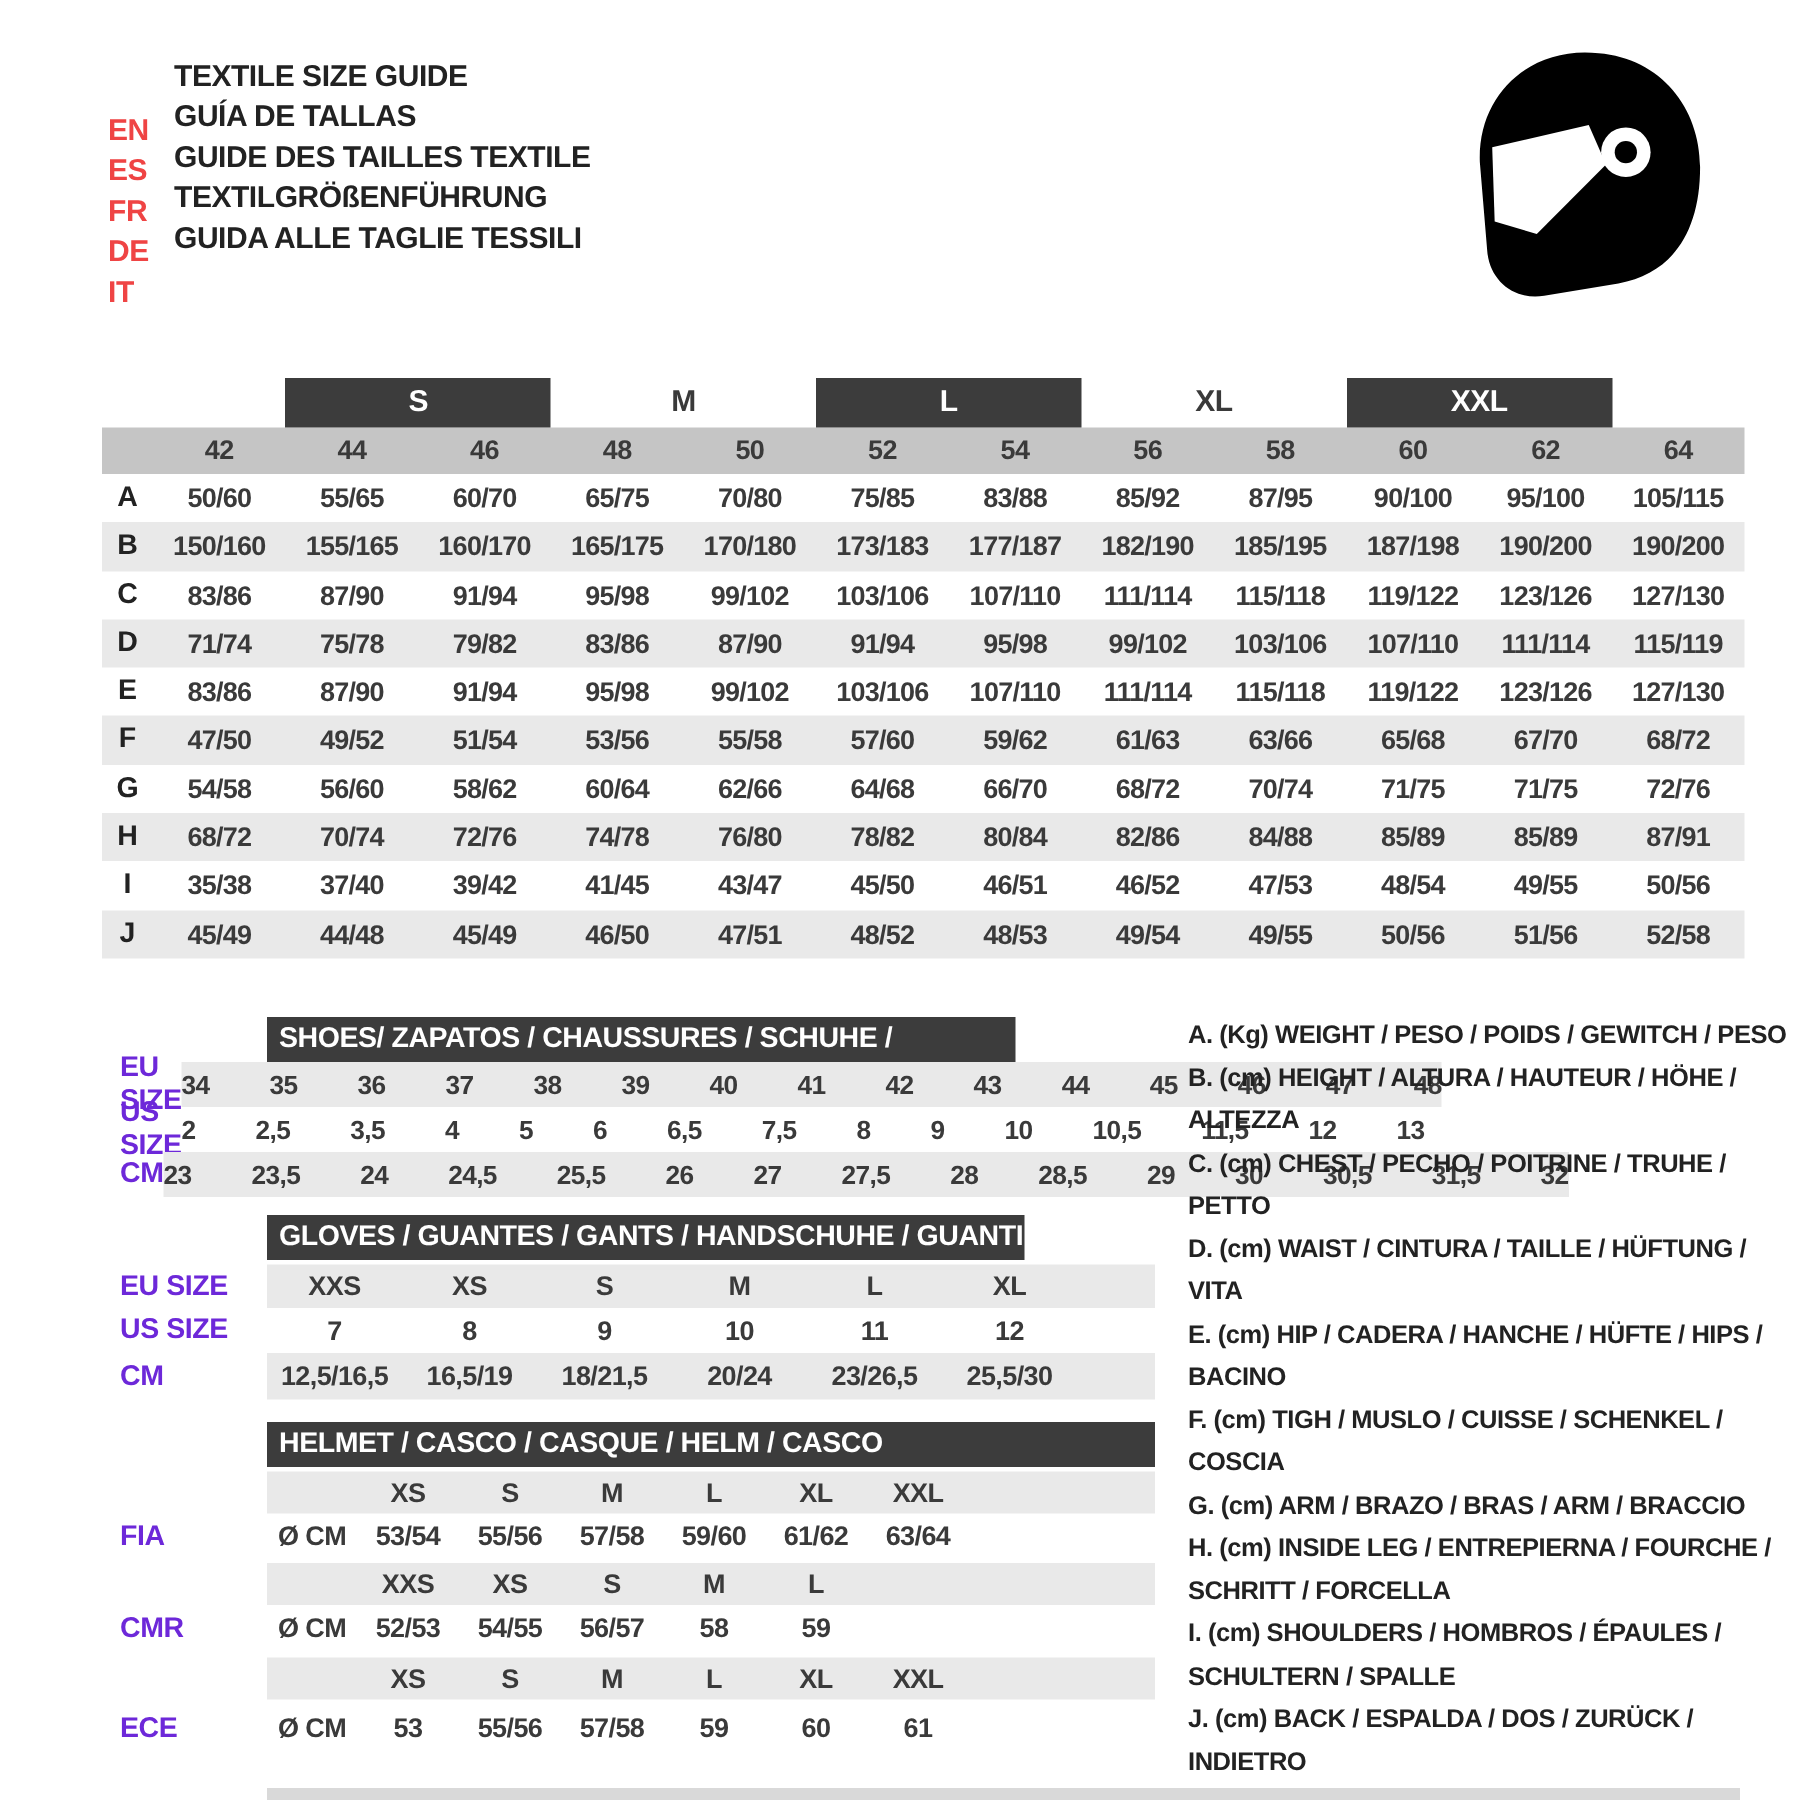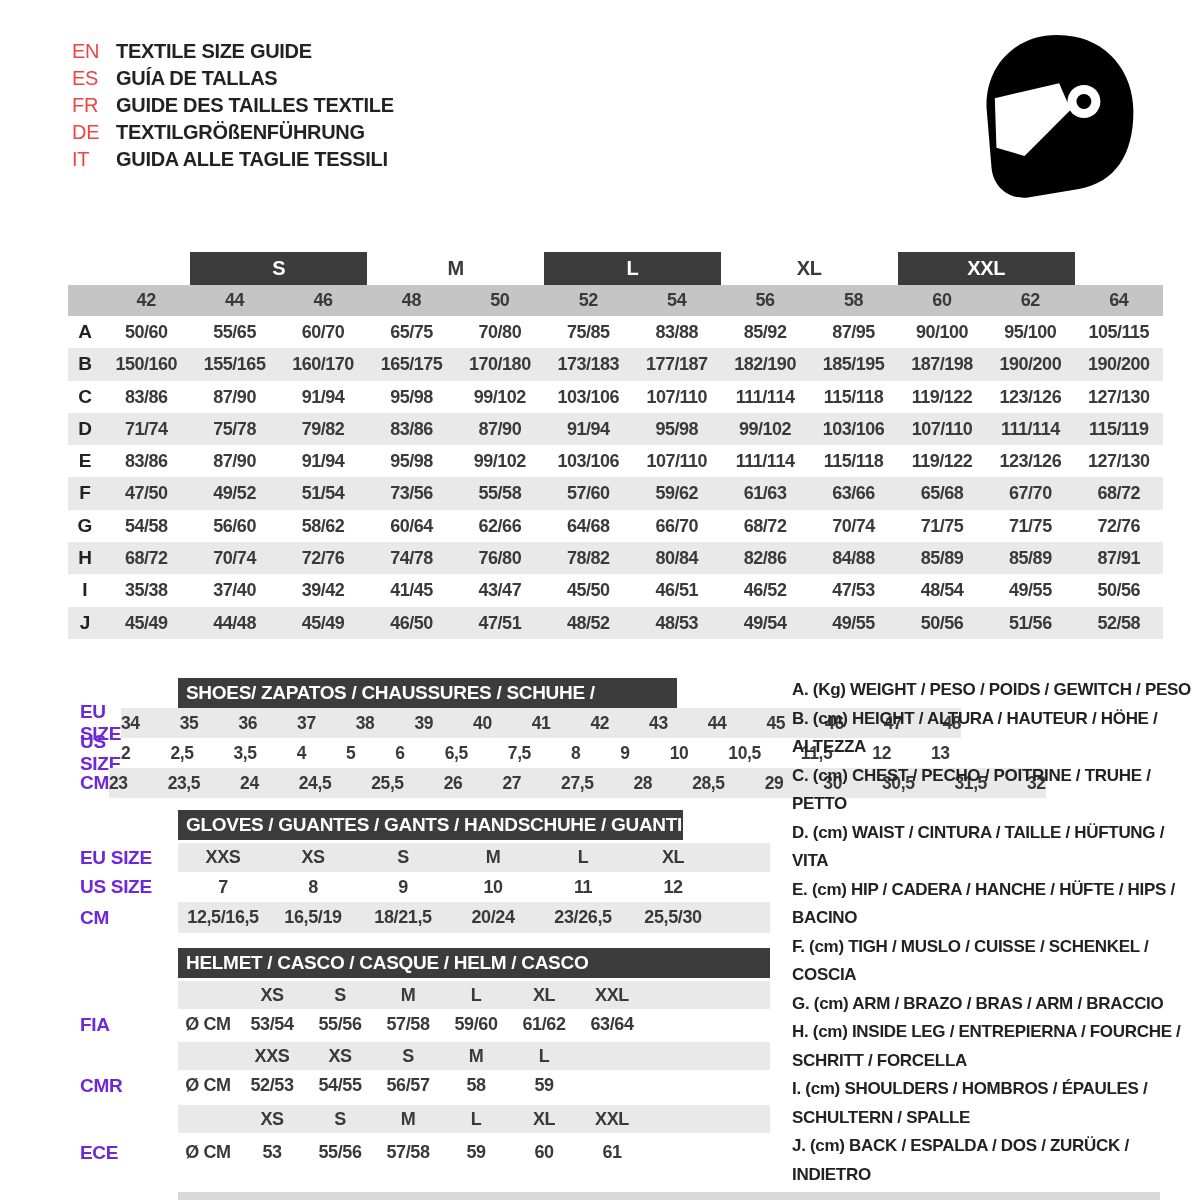--- a/index.html
+++ b/index.html
@@ -9,21 +9,21 @@
     --text:#3a3a3a;
   }
   html,body{margin:0;padding:0;background:#fff;}
   #page{
     position:relative;width:1200px;height:1200px;background:#fff;overflow:hidden;
     font-family:"Liberation Sans", sans-serif;color:var(--text);
   }
   
   #langs{position:absolute;left:72px;top:38px;}
   .lang-row{display:flex;height:27px;line-height:27px;}
-  .lang-code{width:44px;font-weight:400;font-size:20px;color:#ef4444;letter-spacing:-0.3px;}
+  .lang-code{width:44px;font-weight:700;font-size:20px;color:#ef4444;letter-spacing:-0.3px;margin-top:36px;}
   .lang-title{font-weight:700;font-size:20px;color:#222;letter-spacing:-0.3px;}
   
   #helmet-logo{position:absolute;left:975px;top:28px;width:165px;height:175px;}
   
   #apparel{position:absolute;left:68px;top:252px;width:1095px;}
   .agrid{display:grid;grid-template-columns:34px repeat(12,1fr);}
   #apparel-groups{height:33px;}
   .grp{height:33px;line-height:33px;text-align:center;font-weight:700;font-size:20px;letter-spacing:-0.3px;}
   .grp.block{background:var(--dark);color:#fff;}
   .grp.plain{color:var(--text);}
@@ -194,21 +194,21 @@
           <div class="size-cell">115/118</div>
           <div class="size-cell">119/122</div>
           <div class="size-cell">123/126</div>
           <div class="size-cell">127/130</div>
         </div>
         <div class="agrid size-row shaded">
           <div class="row-letter">F</div>
           <div class="size-cell">47/50</div>
           <div class="size-cell">49/52</div>
           <div class="size-cell">51/54</div>
-          <div class="size-cell">73/56</div>
+          <div class="size-cell">53/56</div>
           <div class="size-cell">55/58</div>
           <div class="size-cell">57/60</div>
           <div class="size-cell">59/62</div>
           <div class="size-cell">61/63</div>
           <div class="size-cell">63/66</div>
           <div class="size-cell">65/68</div>
           <div class="size-cell">67/70</div>
           <div class="size-cell">68/72</div>
         </div>
         <div class="agrid size-row">

